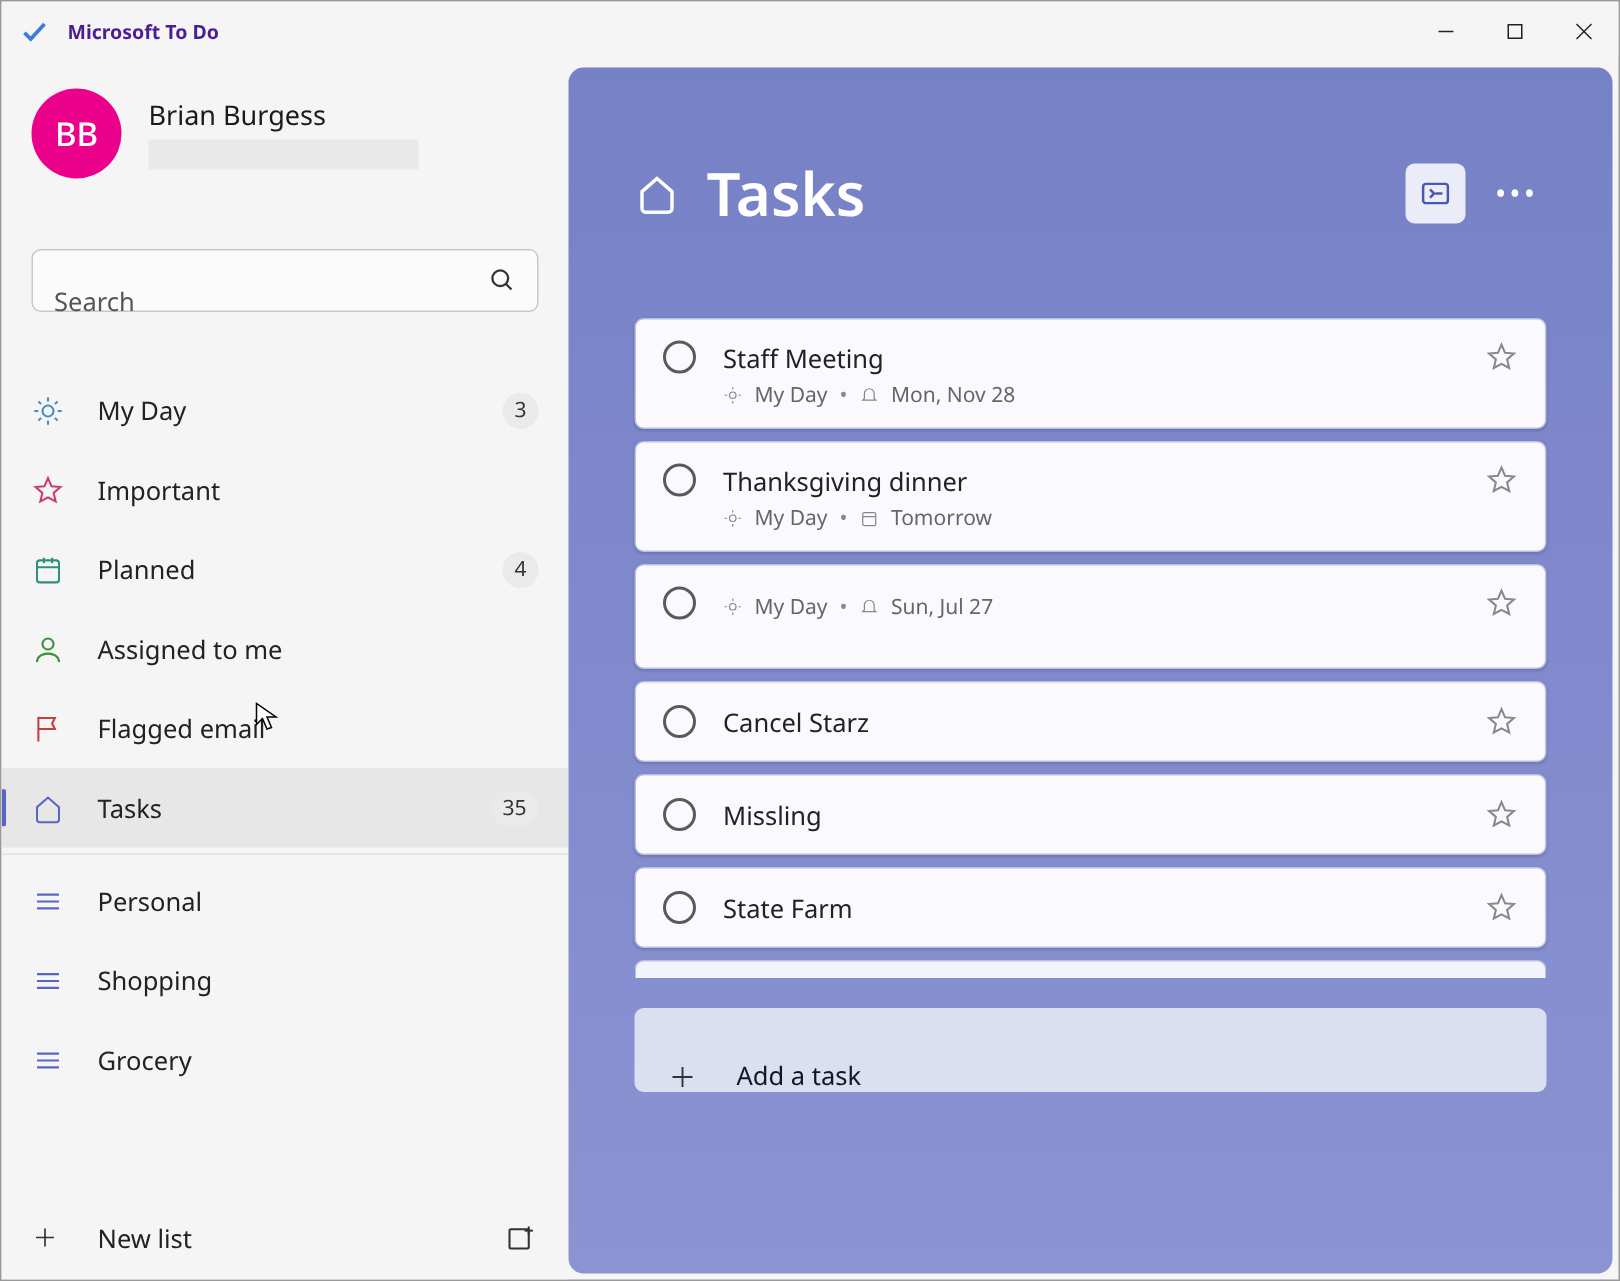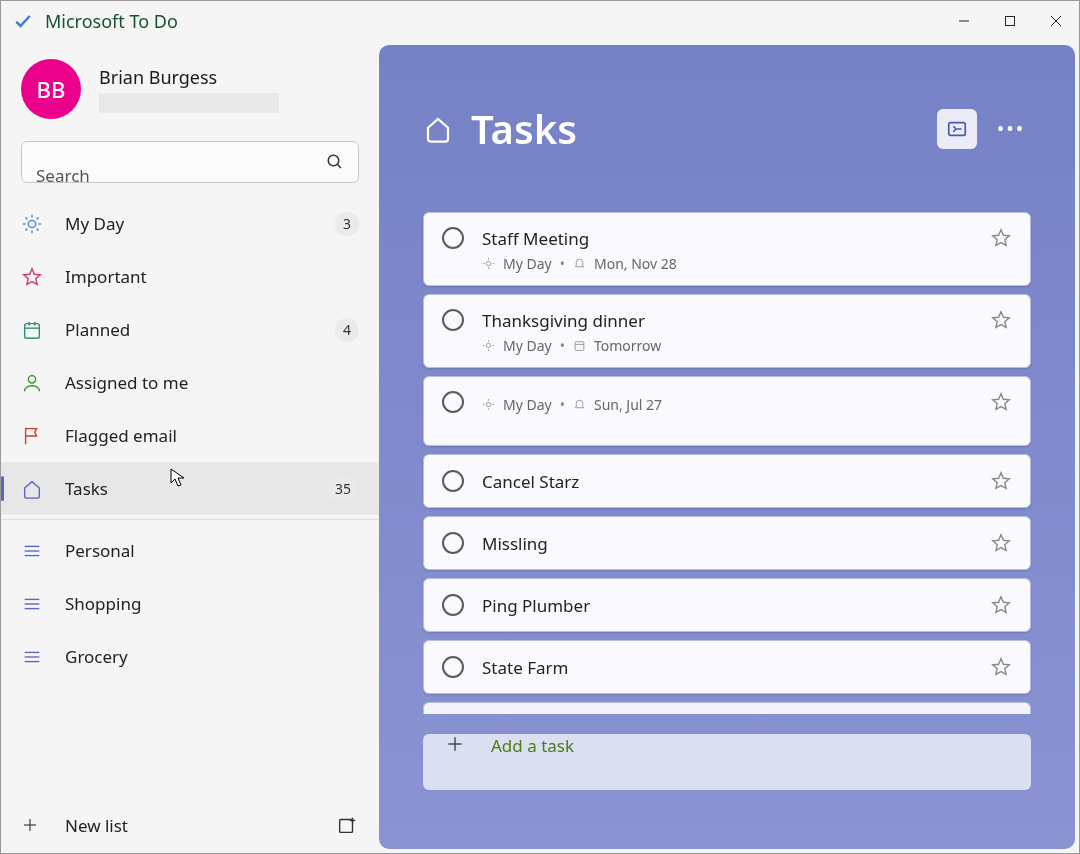--- a/index.html
+++ b/index.html
@@ -1,30 +1,30 @@
 <!DOCTYPE html>
 <html><head>
 <meta charset="utf-8">
 <style>
   * { box-sizing: border-box; margin: 0; padding: 0; font-family: "Segoe UI", system-ui, sans-serif; }
   body { width: 1080px; height: 854px; background: #f5f5f5; overflow: hidden; border: 1px solid #999; }
   
   
   .titlebar { height: 40px; display: flex; align-items: center; background: #f5f5f5; padding-left: 12px; }
   .titlebar .app-icon { width: 20px; height: 20px; margin-right: 12px; }
-  .titlebar .app-title { font-size: 18px; color: #14532d; }
+  .titlebar .app-title { font-size: 13px; color: #4c1d95; font-weight: bold; }
   .window-controls { margin-left: auto; display: flex; }
   .window-controls .ctl { width: 46px; height: 40px; display: flex; align-items: center; justify-content: center; color: #222; }
   .window-controls svg { width: 12px; height: 12px; }
   
   
   .app-body { display: flex; height: calc(100% - 40px); }
   
   
-  .sidebar { width: 378px; background: #f5f5f5; display: flex; flex-direction: column; padding-top: 8px; }
+  .sidebar { width: 378px; background: #f5f5f5; display: flex; flex-direction: column; padding-top: 8px; gap: 25px; }
   .user-row { display: flex; align-items: center; padding: 10px 20px; }
   .avatar { width: 60px; height: 60px; border-radius: 50%; background: #eb008b; color: #fff; display: flex; align-items: center; justify-content: center; font-size: 22px; font-weight: 500; }
   .user-name { margin-left: 18px; font-size: 18px; font-weight: 400; color: #1a1a1a; }
   .user-sub { margin-left: 18px; background: #e9e9e9; height: 20px; width: 180px; margin-top:4px;}
   .user-col { display:flex; flex-direction:column; }
   .search-wrap { padding: 12px 20px 6px; }
   .search-box { display: flex; align-items: center; border: 1px solid #c8c8c8; background: #fbfbfb; border-radius: 6px; padding: 0 14px; height: 42px; }
   .search-box input { border: none; outline: none; background: transparent; font-size: 17px; flex: 1; color: #555; margin-top: 27px; }
   .search-box input::placeholder { color: #555; }
   .search-box .mag { width: 18px; height: 18px; color: #333; }
@@ -58,21 +58,21 @@
   .task-circle { width: 22px; height: 22px; border-radius: 50%; border: 2px solid #5a5a5a; margin-right: 18px; flex-shrink: 0; }
   .task-body { flex:1; }
   .task-title { font-size: 17px; color: #222; }
   .task-meta { display: flex; align-items: center; gap: 8px; margin-top: 4px; font-size: 14px; color: #666; }
   .task-meta svg { width:13px; height:13px; }
   .star { width: 22px; height: 22px; color: #888; margin-left: 12px; flex-shrink:0;}
   .sep-dot { color:#888; }
   
   .task-partial { background:#f3f4fb; height:12px; border-radius:6px 6px 0 0; border:1px solid #b8bfe4; border-bottom:none;}
   
-  .add-task { margin-top: 20px; background: #dadff1; border-radius: 6px; display: flex; align-items: flex-start; padding: 0 22px; height: 56px; font-size: 17px; color: #4d7c0f;}
+  .add-task { margin-top: 20px; background: #dadff1; border-radius: 6px; display: flex; align-items: flex-end; padding: 0 22px; height: 56px; font-size: 17px; color: #0f172a;}
   .add-task .plus { width:20px; height:20px; margin-right:26px;}
   
   
   .cursor { position:absolute; width:16px; height:20px; pointer-events:none;}
   
   
   .c-blue{color:#4a88c7;} .c-pink{color:#d03a6b;} .c-teal{color:#2f8f7d;} .c-green{color:#3a8f3a;} .c-red{color:#c04040;} .c-home{color:#5967c4;} .c-list{color:#5967c4;}
 </style>
 </head>
 <body>
@@ -357,29 +357,20 @@
       <div class="task-card">
         <div class="task-circle"></div>
         <div class="task-body">
             <div class="task-title">Missling</div>
           </div>
         <svg class="star" viewBox="0 0 24 24" fill="none" stroke="currentColor" stroke-width="1.5">
             <path d="M12 3l2.6 6 6.4.5-4.9 4.3 1.5 6.2L12 17l-5.6 3 1.5-6.2L3 9.5l6.4-.5z"></path>
           </svg>
       </div>
 
-      <div class="task-card">
-        <div class="task-circle"></div>
-        <div class="task-body">
-            <div class="task-title">Ping Plumber</div>
-          </div>
-        <svg class="star" viewBox="0 0 24 24" fill="none" stroke="currentColor" stroke-width="1.5">
-            <path d="M12 3l2.6 6 6.4.5-4.9 4.3 1.5 6.2L12 17l-5.6 3 1.5-6.2L3 9.5l6.4-.5z"></path>
-          </svg>
-      </div>
 
       <div class="task-card">
         <div class="task-circle"></div>
         <div class="task-body">
             <div class="task-title">State Farm</div>
           </div>
         <svg class="star" viewBox="0 0 24 24" fill="none" stroke="currentColor" stroke-width="1.5">
             <path d="M12 3l2.6 6 6.4.5-4.9 4.3 1.5 6.2L12 17l-5.6 3 1.5-6.2L3 9.5l6.4-.5z"></path>
           </svg>
       </div>

